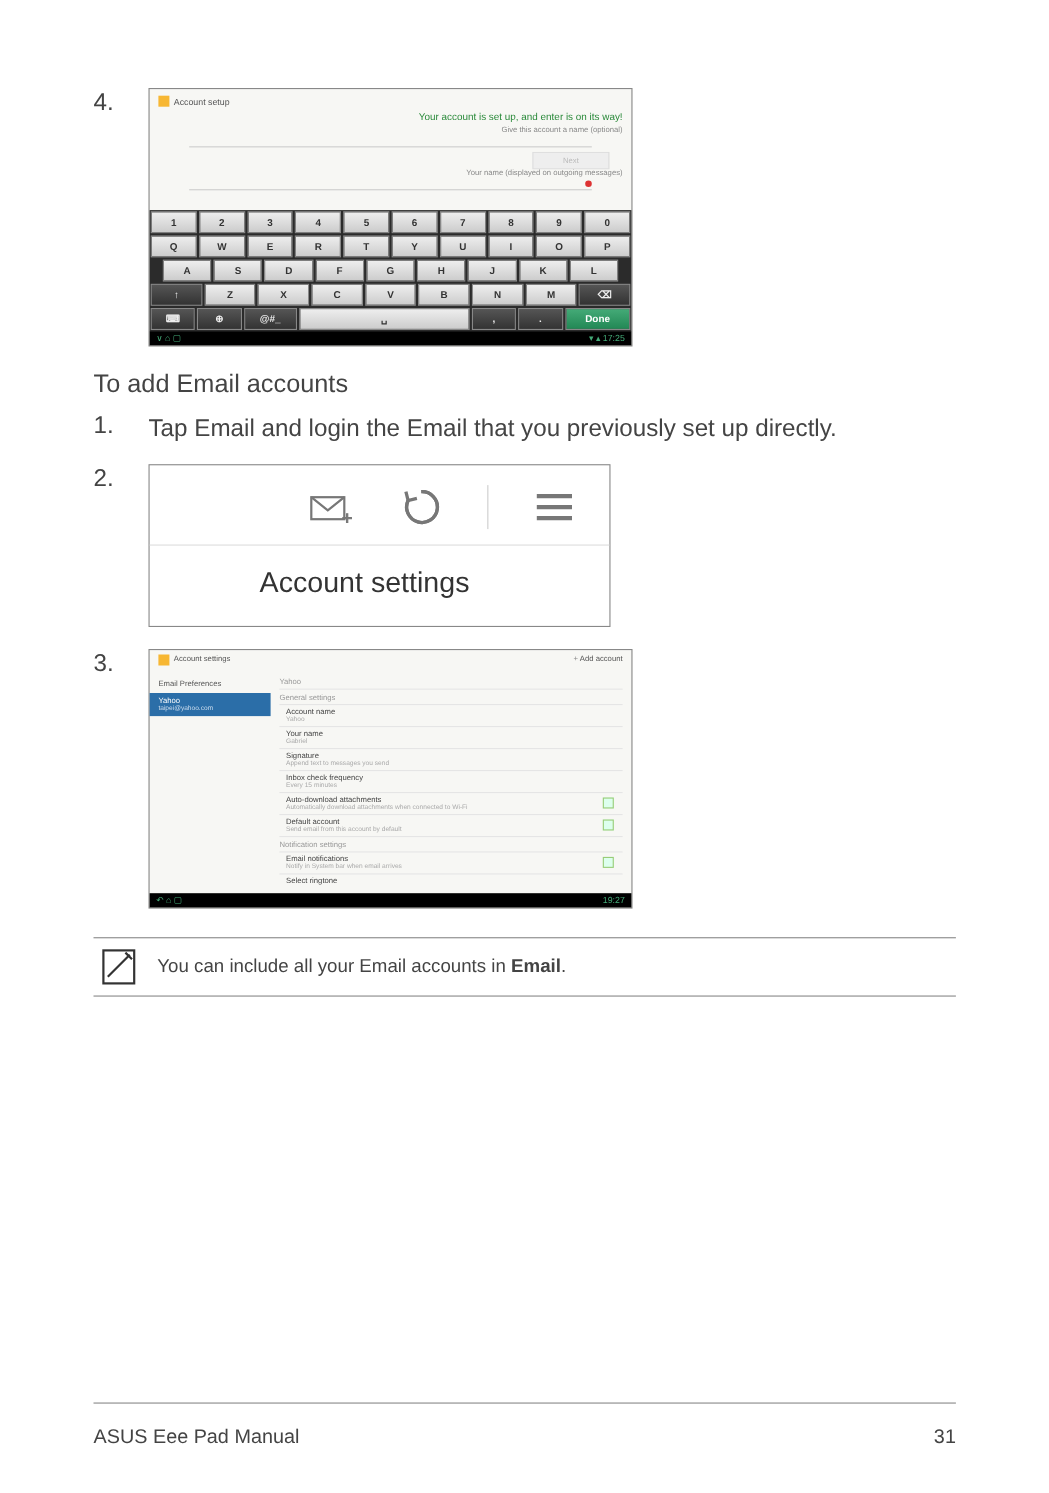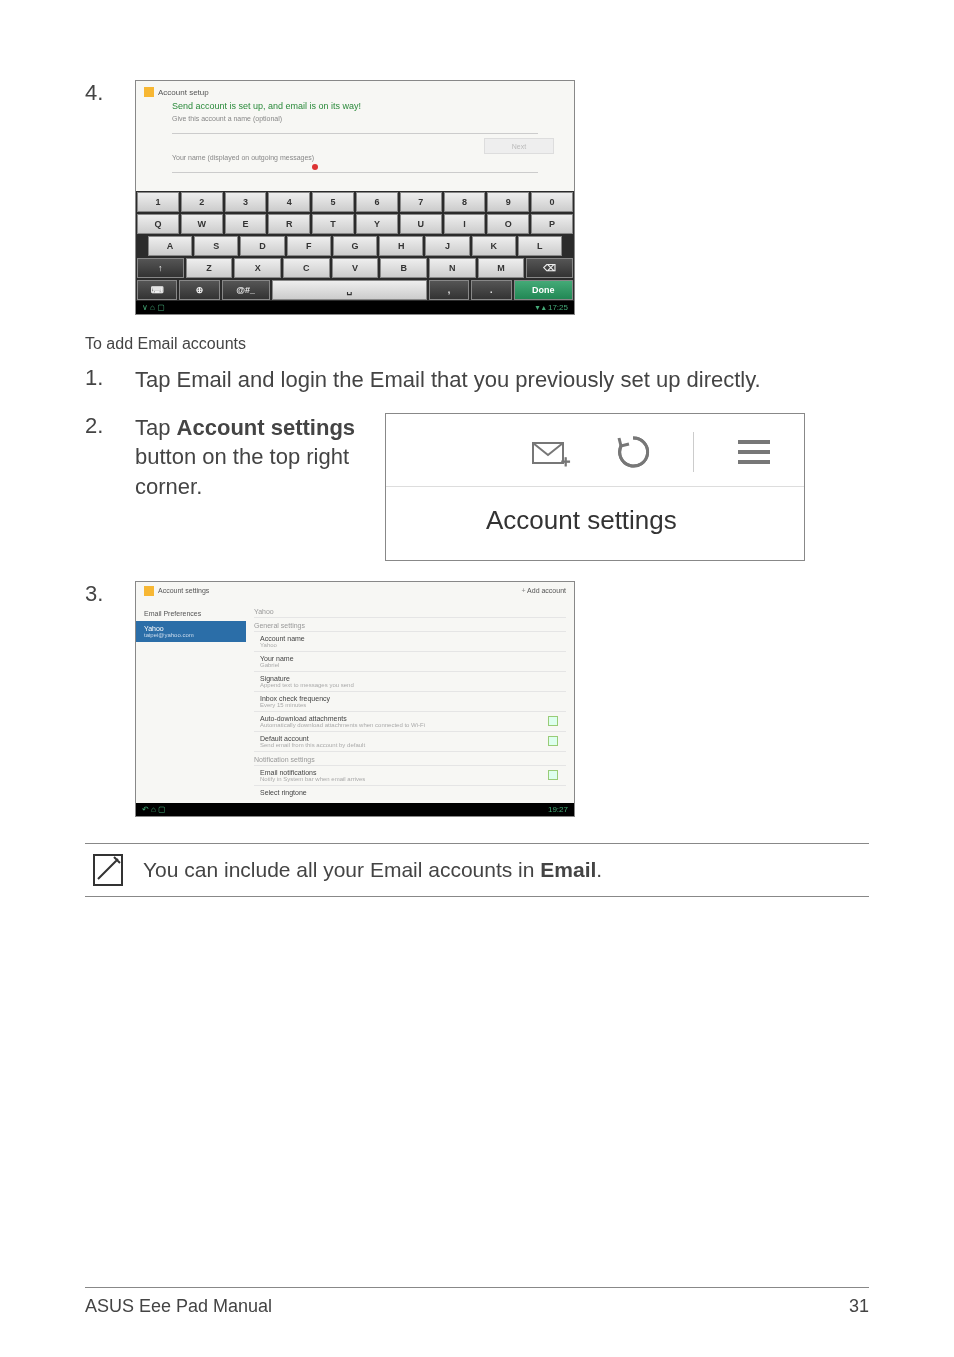--- a/index.html
+++ b/index.html
@@ -4,25 +4,25 @@
 <style>
   * { box-sizing: border-box; margin: 0; padding: 0; }
   html, body { width: 954px; height: 1357px; font-family: "Segoe UI", Arial, sans-serif; background: #fff; color: #333; }
   .page { width: 954px; height: 1357px; position: relative; padding: 80px 85px 40px 85px; }
   .row { display: flex; align-items: flex-start; margin-bottom: 18px; }
   .step-num { width: 50px; font-size: 22px; color: #444; }
   .step-text { flex: 1; font-size: 22px; line-height: 1.35; color: #444; padding-right: 10px; }
   .step-text b { font-weight: 700; }
   .img-col { flex: 0 0 440px; }
 
-  .subhead { font-size: 16px; color: #444; margin: 20px 0 12px; }
+  .subhead { font-size: 23px; color: #444; margin: 20px 0 12px; }
 
   
   .mini { border: 1px solid #888; width: 440px; font-size: 8px; color: #555; background: #f7f7f4; }
-  .mini .top { padding: 6px 8px; }
+  .mini .top { padding: 6px 8px; text-align: right; }
   .mini .top .title { display:flex; align-items:center; gap:4px;}
   .mini .top .title .ic { width:10px; height:10px; background:#f7b733; }
   .mini .green { color: #2a8a3a; font-size: 9px; margin: 4px 0 4px 28px; }
   .mini .field-lbl { font-size: 7px; color:#888; margin-left:28px; }
   .mini .underline { border-bottom: 1px solid #ccc; height: 10px; margin: 2px 28px 4px 28px; }
   .mini .nextbtn { float:right; width:70px; height:16px; background:#eee; border:1px solid #ddd; color:#bbb; font-size:7px; display:flex; align-items:center; justify-content:center; margin-right:12px;}
   .mini .reddot { display:inline-block; width:6px; height:6px; border-radius:50%; background:#d33; margin-left:140px;}
   .kb { display:flex; flex-direction:column; background:#2b2b2b; }
   .kb-row { display:flex; }
   .kb-key { flex:1; margin:1px; background:linear-gradient(#eee,#ccc); border:1px solid #888; height:20px; display:flex; align-items:center; justify-content:center; font-size:9px; font-weight:bold; color:#333;}
@@ -50,39 +50,39 @@
   .mini3 .main { flex:1; padding:4px 8px;}
   .mini3 .cat { color:#999; font-size:7px; padding:4px 0 2px;}
   .mini3 .li { border-top:1px solid #e5e5e5; padding:3px 0 3px 6px; display:flex; justify-content:space-between; align-items:center;}
   .mini3 .li .txt .t { font-size:7px; color:#444;}
   .mini3 .li .txt .s { font-size:6px; color:#aaa;}
   .mini3 .chk { width:10px; height:10px; border:1px solid #9c7; background:#dfe; margin-right:8px;}
 
   
   .note { display:flex; align-items:center; border-top:1px solid #888; border-bottom:1px solid #888; margin-top:26px; padding:6px 0;}
   .note .ic { width:46px; height:40px; display:flex; align-items:center; justify-content:center; margin-right:12px;}
-  .note .txt { font-size:21px; color:#444;}
-
-  .footer { position:absolute; bottom:40px; left:85px; right:85px; display:flex; justify-content:space-between; border-top:1px solid #888; padding-top:8px; font-size:18px; color:#444;}
+  .note .txt { font-size:17px; color:#444;}
+
+  .footer { position:absolute; bottom:40px; left:85px; right:85px; display:flex; justify-content:space-between; border-top:1px solid #888; padding-top:20px; font-size:18px; color:#444;}
 </style>
 </head>
 <body>
 
 <div class="page">
 
   <div class="row">
     <div class="step-num">4.</div>
     <div class="img-col">
       <div class="mini">
         <div class="top">
           <div class="title">
               <span class="ic"></span>
               <span>Account setup</span>
             </div>
-          <div class="green">Send account is set up, and email is on its way!</div>
+          <div class="green">Your account is set up, and enter is on its way!</div>
           <div class="field-lbl">Give this account a name (optional)</div>
           <div class="underline"></div>
           <div style="overflow:hidden;">
               <span class="nextbtn">Next</span>
             </div>
           <div class="field-lbl">Your name (displayed on outgoing messages)</div>
           <div class="underline"><span class="reddot"></span></div>
           <div style="height:8px;"></div>
         </div>
         <div class="kb">
@@ -152,23 +152,20 @@
 
   <div class="subhead">To add Email accounts</div>
 
   <div class="row">
     <div class="step-num">1.</div>
     <div class="step-text">Tap Email and login the Email that you previously set up directly.</div>
   </div>
 
   <div class="row">
     <div class="step-num">2.</div>
-    <div class="step-text" style="flex:0 0 250px;">
-      <span>Tap </span><b>Account settings</b><span> button on the top right corner.</span>
-    </div>
     <div class="img-col" style="flex:0 0 420px;">
       <div class="mini2">
         <div class="icons">
           <svg width="44" height="34">
               <rect x="4" y="8" width="30" height="20" stroke-width="2"></rect>
               <path d="M4 8 L19 20 L34 8" stroke-width="2"></path>
               <text x="32" y="32" font-size="16" fill="#777">+</text>
             </svg>
           <svg width="40" height="40">
               <path d="M20 6 A14 14 0 1 1 8 14" stroke-width="3"></path>

